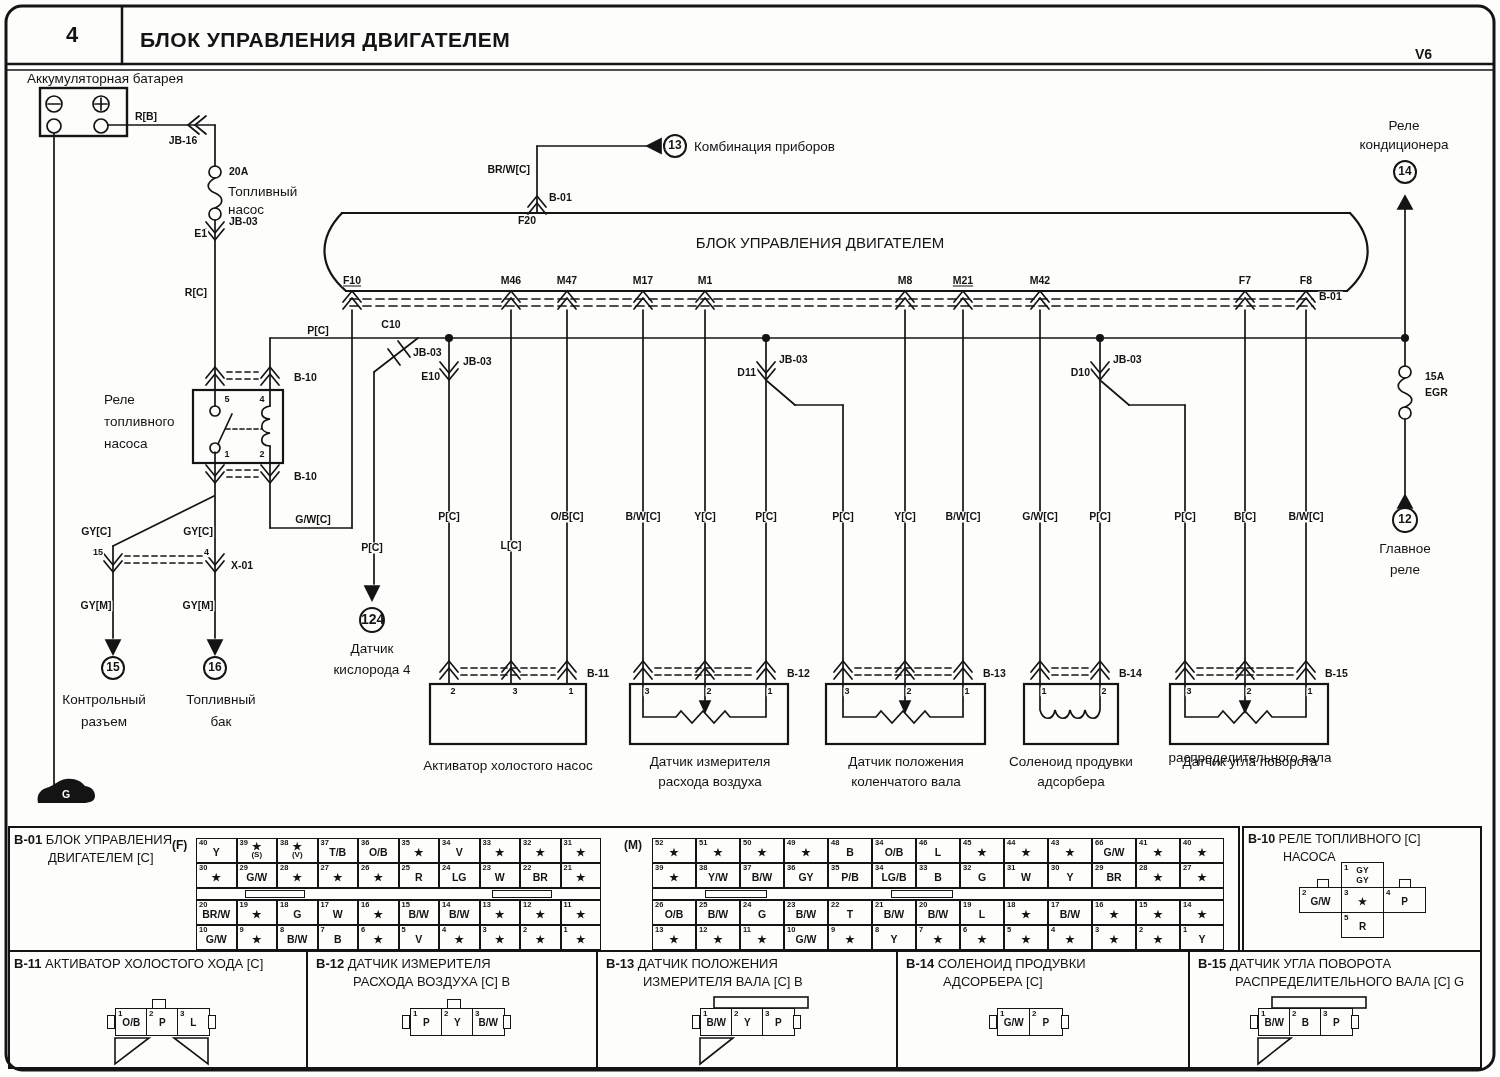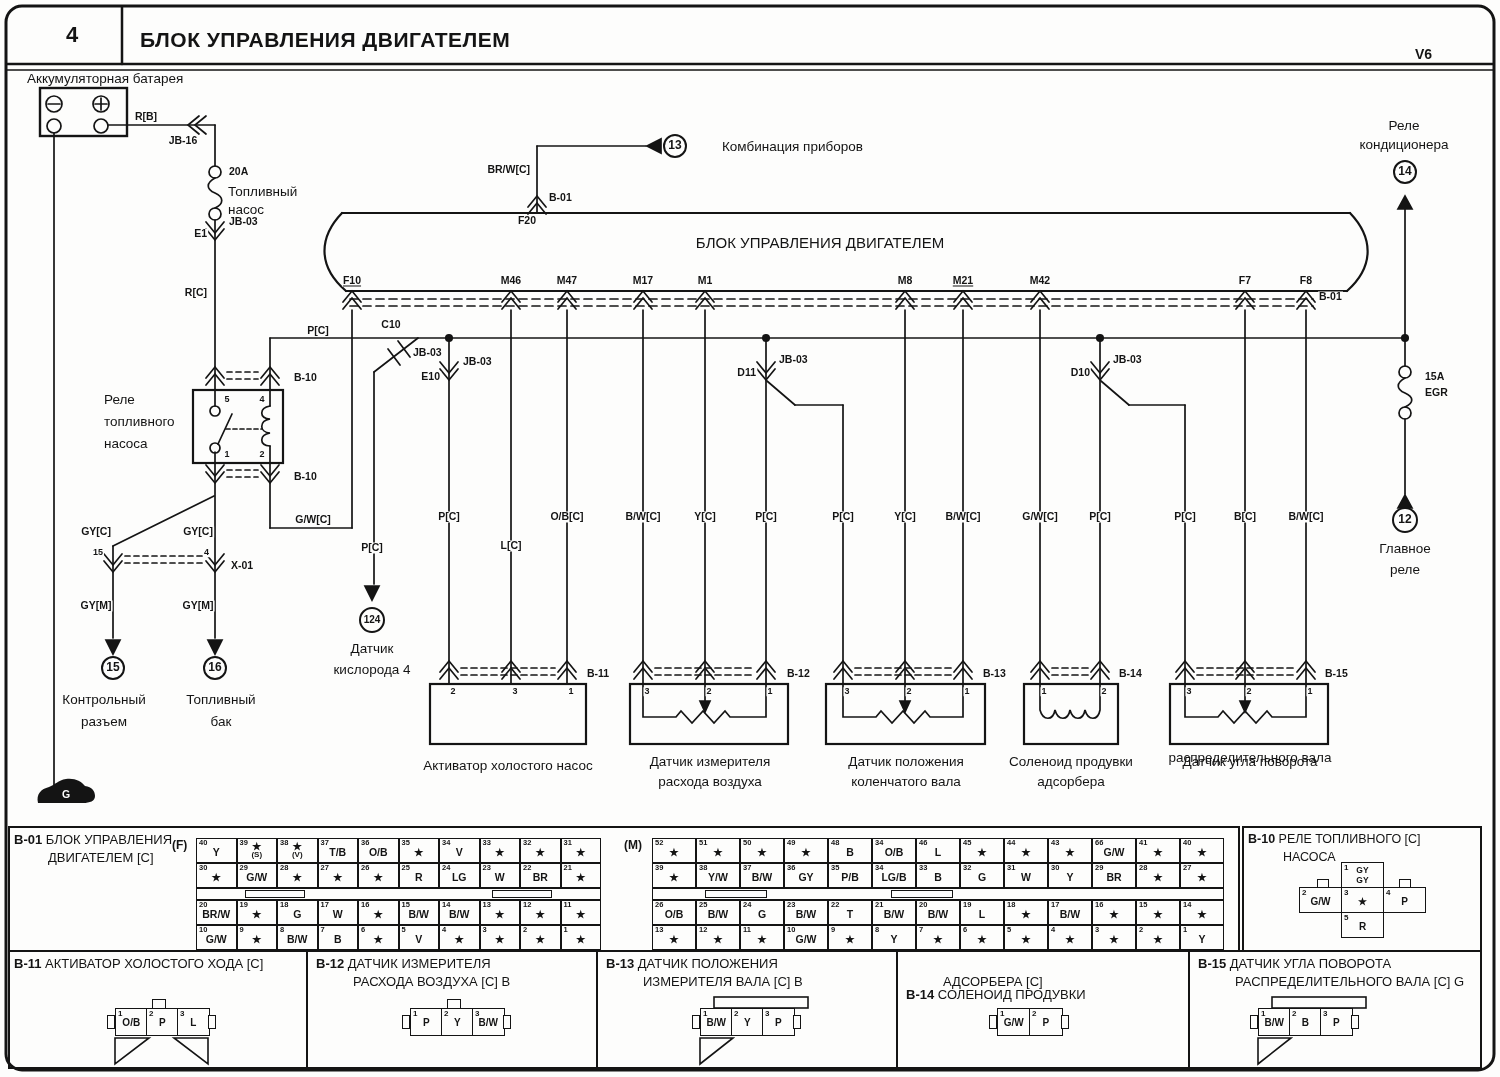--- a/index.html
+++ b/index.html
@@ -317,21 +317,21 @@
       <div class="wl" style="font-size: 9px; left: 1249px; top: 692px;">2</div>
       <div class="wl" style="font-size: 9px; left: 1310px; top: 692px;">1</div>
       <div class="wl" style="font-size: 9px; left: 227px; top: 400px;">5</div>
       <div class="wl" style="font-size: 9px; left: 262px; top: 400px;">4</div>
       <div class="wl" style="font-size: 9px; left: 227px; top: 455px;">1</div>
       <div class="wl" style="font-size: 9px; left: 262px; top: 455px;">2</div>
       <div class="wl inv" style="left: 66px; top: 795px;">G</div>
       <div class="tl al" style="left: 27px; top: 79px;">Аккумуляторная батарея</div>
       <div class="tl al" style="left: 228px; top: 192px;">Топливный</div>
       <div class="tl al" style="left: 228px; top: 210px;">насос</div>
-      <div class="tl al" style="left: 722px; top: 147px;">Комбинация приборов</div>
+      <div class="tl al" style="left: 694px; top: 147px;">Комбинация приборов</div>
       <div class="tl" style="font-size: 15px; left: 820px; top: 243px;">БЛОК УПРАВЛЕНИЯ ДВИГАТЕЛЕМ</div>
       <div class="tl" style="left: 1404px; top: 126px;">Реле</div>
       <div class="tl" style="left: 1404px; top: 145px;">кондиционера</div>
       <div class="tl al" style="left: 104px; top: 400px;">Реле</div>
       <div class="tl al" style="left: 104px; top: 422px;">топливного</div>
       <div class="tl al" style="left: 104px; top: 444px;">насоса</div>
       <div class="tl" style="left: 104px; top: 700px;">Контрольный</div>
       <div class="tl" style="left: 104px; top: 722px;">разъем</div>
       <div class="tl" style="left: 221px; top: 700px;">Топливный</div>
       <div class="tl" style="left: 221px; top: 722px;">бак</div>
@@ -346,21 +346,21 @@
       <div class="tl" style="left: 906px; top: 782px;">коленчатого вала</div>
       <div class="tl" style="left: 1071px; top: 762px;">Соленоид продувки</div>
       <div class="tl" style="left: 1071px; top: 782px;">адсорбера</div>
       <div class="tl" style="left: 1250px; top: 762px;">Датчик угла поворота</div>
       <div class="tl" style="left: 1250px; top: 758px;">распределительного вала</div>
       <div class="callout" style="left: 663px; top: 134px; width: 20px; height: 20px; line-height: 19px;">13</div>
       <div class="callout" style="left: 1393px; top: 160px; width: 20px; height: 20px; line-height: 19px;">14</div>
       <div class="callout" style="left: 1392px; top: 507px; width: 22px; height: 22px; line-height: 21px;">12</div>
       <div class="callout" style="left: 101px; top: 656px; width: 20px; height: 20px; line-height: 19px;">15</div>
       <div class="callout" style="left: 203px; top: 656px; width: 20px; height: 20px; line-height: 19px;">16</div>
-      <div class="callout" style="left: 359px; top: 607px; width: 22px; height: 22px; line-height: 21px; font-size: 10px;">124</div>
+      <div class="callout" style="left: 359px; top: 607px; width: 22px; height: 22px; line-height: 21px; font-size: 14px;">124</div>
       <div class="gcell" style="left: 196px; top: 838px; width: 40.5px; height: 25px;">
         <span class="gn">40</span>
         <span class="gv">Y</span>
       </div>
       <div class="gcell" style="left: 236.5px; top: 838px; width: 40.5px; height: 25px;">
         <span class="gn">39</span>
         <span class="gv two">★</span>
         <span class="gv2">(S)</span>
       </div>
       <div class="gcell" style="left: 277px; top: 838px; width: 40.5px; height: 25px;">
@@ -793,21 +793,21 @@
       <div class="ccell" style="left: 731px; top: 1008px; width: 32.5px; height: 28px;">
         <span class="cn">2</span>
         <span class="cv">Y</span>
       </div>
       <div class="ccell" style="left: 762px; top: 1008px; width: 32.5px; height: 28px;">
         <span class="cn">3</span>
         <span class="cv">P</span>
       </div>
       <div class="tab" style="left: 692px; top: 1015px; width: 8px; height: 14px;"></div>
       <div class="tab" style="left: 793px; top: 1015px; width: 8px; height: 14px;"></div>
-      <div class="boxtitle" style="left: 906px; top: 987px;"><b>B-14</b> СОЛЕНОИД ПРОДУВКИ</div>
+      <div class="boxtitle" style="left: 906px; top: 956px;"><b>B-14</b> СОЛЕНОИД ПРОДУВКИ</div>
       <div class="boxtitle" style="left: 943px; top: 974px;">АДСОРБЕРА [C]</div>
       <div class="ccell" style="left: 997px; top: 1008px; width: 33.5px; height: 28px;">
         <span class="cn">1</span>
         <span class="cv">G/W</span>
       </div>
       <div class="ccell" style="left: 1029px; top: 1008px; width: 33.5px; height: 28px;">
         <span class="cn">2</span>
         <span class="cv">P</span>
       </div>
       <div class="tab" style="left: 989px; top: 1015px; width: 8px; height: 14px;"></div>

